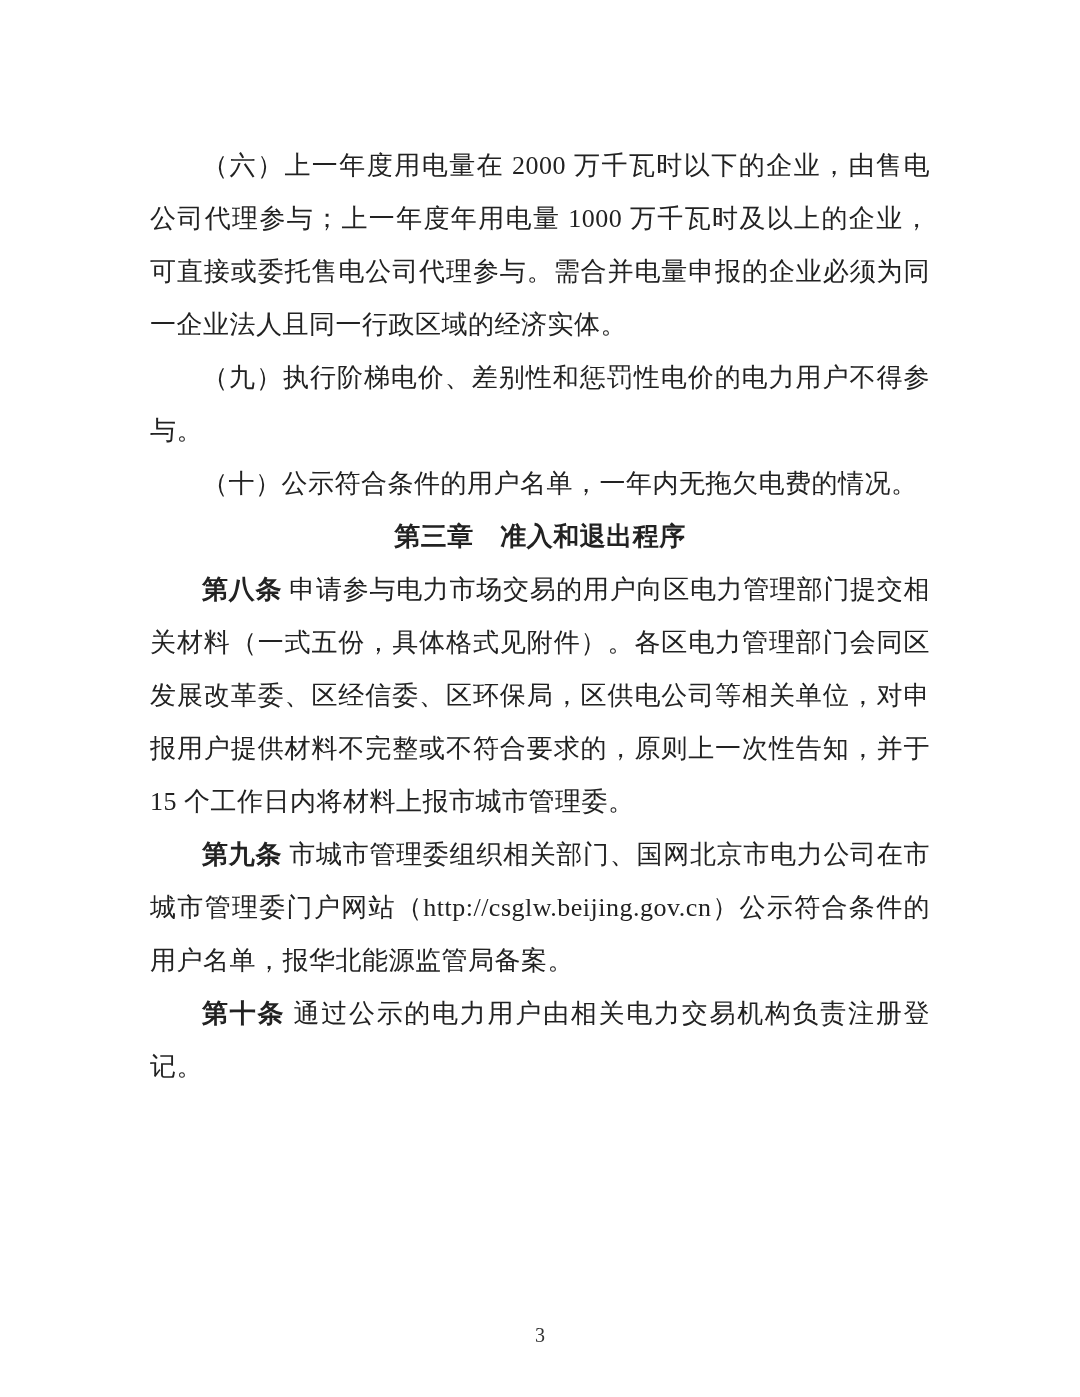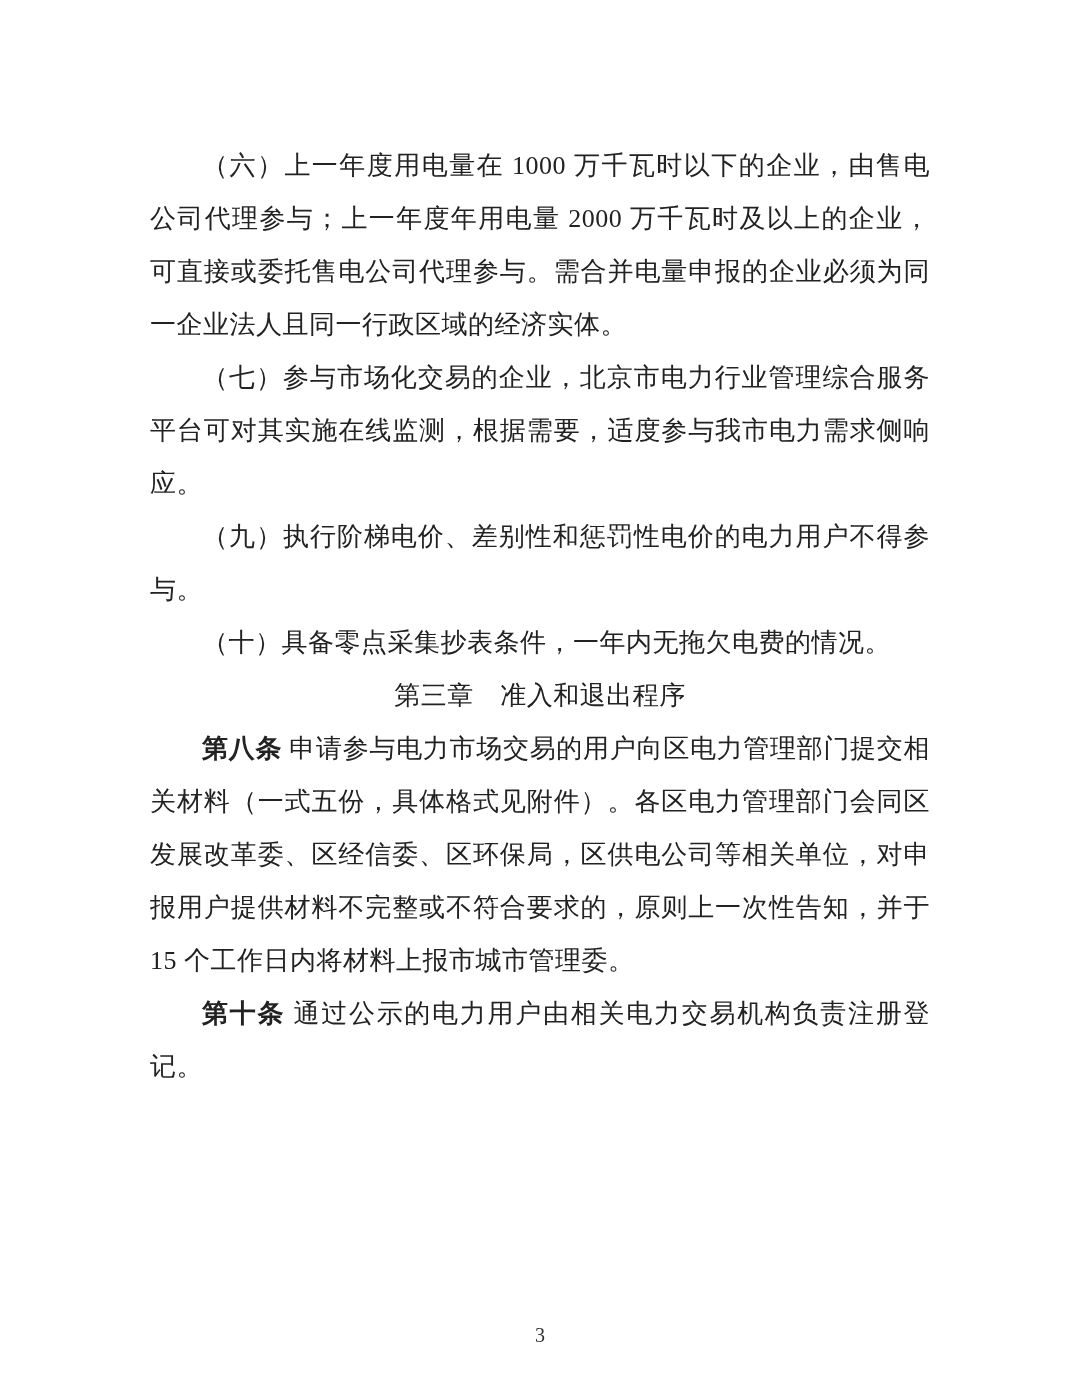--- a/index.html
+++ b/index.html
@@ -29,21 +29,21 @@
   .para {
     margin: 0;
     padding: 0;
     text-indent: 2em;
   }
   .heading {
     margin: 0;
     padding: 0;
     text-indent: 0;
     text-align: center;
-    font-weight: normal;
+    font-weight: bold;
   }
   .label {
     font-weight: bold;
     margin-top: 40px;
   }
   .page-number {
     position: absolute;
     left: 0;
     bottom: 50px;
     width: 100%;
@@ -51,22 +51,22 @@
     font-size: 20px;
     color: #333333;
     font-family: "Liberation Serif", "DejaVu Serif", serif;
   }
 </style>
 </head>
 <body>
 
 <div class="page">
   <div class="content">
-      <p class="para">（六）上一年度用电量在 1000 万千瓦时以下的企业，由售电公司代理参与；上一年度年用电量 2000 万千瓦时及以上的企业，可直接或委托售电公司代理参与。需合并电量申报的企业必须为同一企业法人且同一行政区域的经济实体。</p>
-      <p class="para">（七）参与市场化交易的企业，北京市电力行业管理综合服务平台可对其实施在线监测，根据需要，适度参与我市电力需求侧响应。</p>
+      <p class="para">（六）上一年度用电量在 2000 万千瓦时以下的企业，由售电公司代理参与；上一年度年用电量 1000 万千瓦时及以上的企业，可直接或委托售电公司代理参与。需合并电量申报的企业必须为同一企业法人且同一行政区域的经济实体。</p>
       <p class="para">（九）执行阶梯电价、差别性和惩罚性电价的电力用户不得参与。</p>
-      <p class="para">（十）具备零点采集抄表条件，一年内无拖欠电费的情况。</p>
+      <p class="para">（十）公示符合条件的用户名单，一年内无拖欠电费的情况。</p>
       <p class="heading">第三章　准入和退出程序</p>
       <p class="para"><span class="label">第八条</span> 申请参与电力市场交易的用户向区电力管理部门提交相关材料（一式五份，具体格式见附件）。各区电力管理部门会同区发展改革委、区经信委、区环保局，区供电公司等相关单位，对申报用户提供材料不完整或不符合要求的，原则上一次性告知，并于 15 个工作日内将材料上报市城市管理委。</p>
+      <p class="para"><span class="label">第九条</span> 市城市管理委组织相关部门、国网北京市电力公司在市城市管理委门户网站（http://csglw.beijing.gov.cn）公示符合条件的用户名单，报华北能源监管局备案。</p>
       <p class="para"><span class="label">第十条</span> 通过公示的电力用户由相关电力交易机构负责注册登记。</p>
     </div>
   <div class="page-number">3</div>
 </div>
 
 </body></html>

